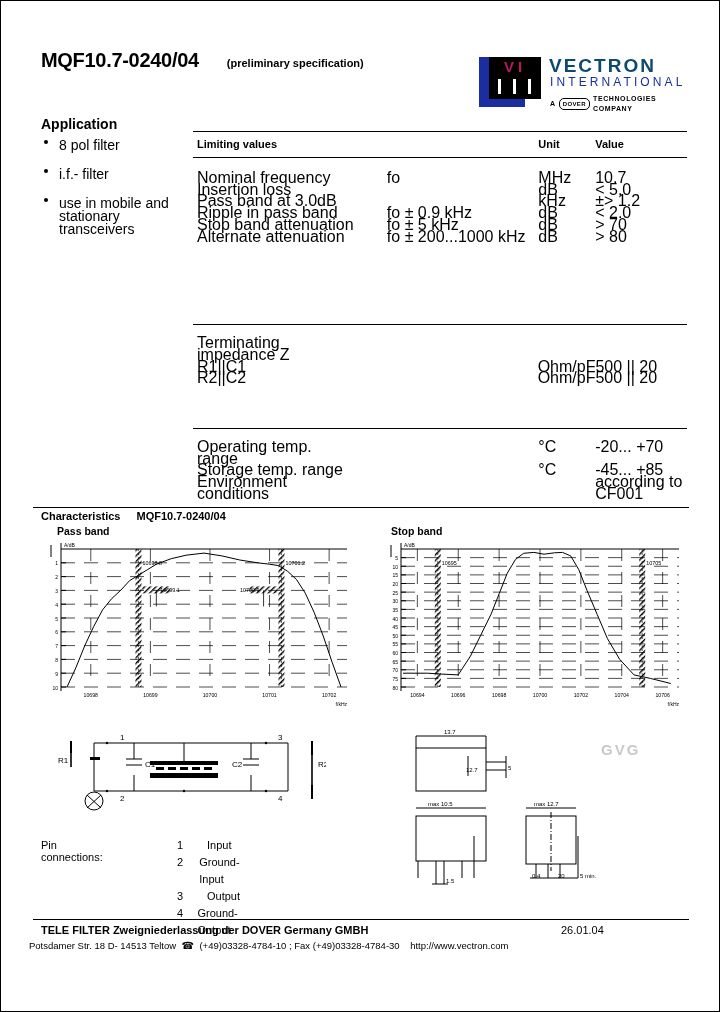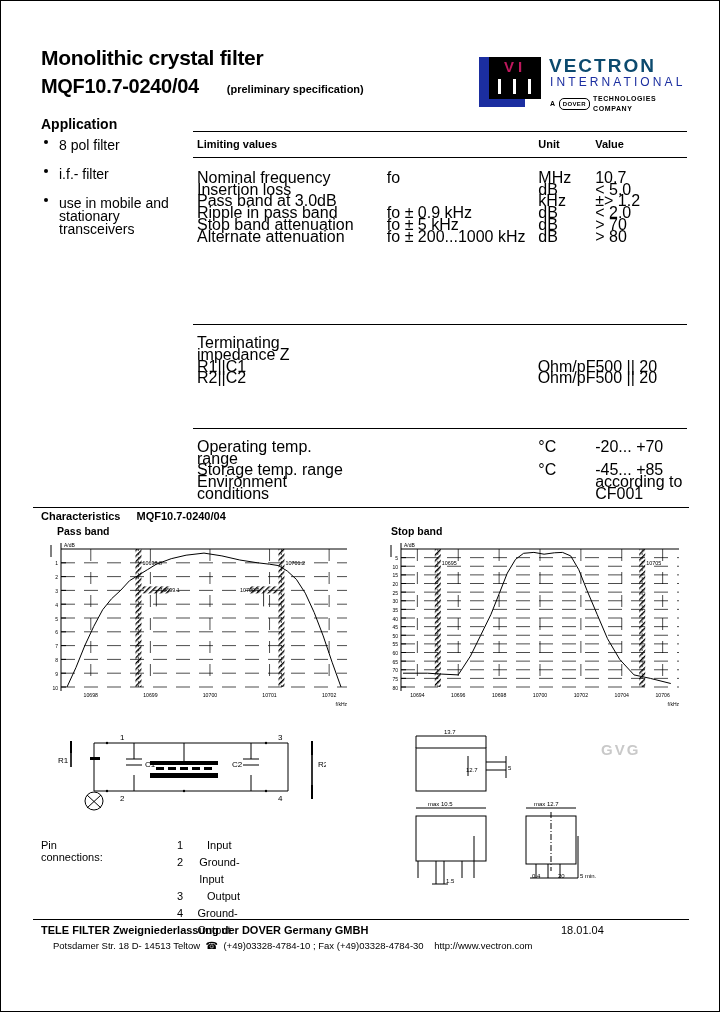--- a/index.html
+++ b/index.html
@@ -67,30 +67,29 @@
   .pins-title{position:absolute;left:0;top:2px;}
   .pins-list{position:absolute;left:136px;top:0;}
   .pin-row{display:flex;line-height:17px;}
   .pin-no{width:30px;}
   .pin-name{}
 
   
   .foot-rule{position:absolute;left:32px;top:918px;width:656px;height:0;border-top:1.6px solid #000;}
   .foot1{position:absolute;left:40px;top:923px;font-size:11px;font-weight:bold;}
   .foot-date{position:absolute;left:560px;top:923px;font-size:11px;}
-  .foot2{position:absolute;left:52px;top:939px;font-size:9.5px;white-space:nowrap;}
+  .foot2{position:absolute;left:28px;top:939px;font-size:9.5px;white-space:nowrap;}
   .foot2 .tel{font-size:10px;}
 </style>
 </head>
 <body>
 
 <div class="page">
 
   <div class="title-wrap">
-    <div class="doc-title">Monolithic crystal filter</div>
     <div class="doc-sub-row">
       <div class="doc-part">MQF10.7-0240/04</div>
       <div class="doc-prelim">(preliminary specification)</div>
     </div>
   </div>
 
   <div class="logo">
     <div class="logo-l"></div>
     <div class="logo-l-foot"></div>
     <div class="logo-sq"></div>
@@ -497,21 +496,21 @@
       </div>
       <div class="pin-row">
         <div class="pin-no">4</div>
         <div class="pin-name">Ground-Output</div>
       </div>
     </div>
   </div>
 
   <div class="foot-rule"></div>
   <div class="foot1">TELE FILTER Zweigniederlassung der DOVER Germany GMBH</div>
-  <div class="foot-date">18.01.04</div>
+  <div class="foot-date">26.01.04</div>
   <div class="foot2">
     <span>Potsdamer Str. 18   D- 14513  Teltow</span>
     <span class="tel">&nbsp;☎&nbsp;</span>
     <span>(+49)03328-4784-10 ; Fax (+49)03328-4784-30</span>
     <span>&nbsp;&nbsp;</span>
     <span>http://www.vectron.com</span>
   </div>
 
 </div>
 

